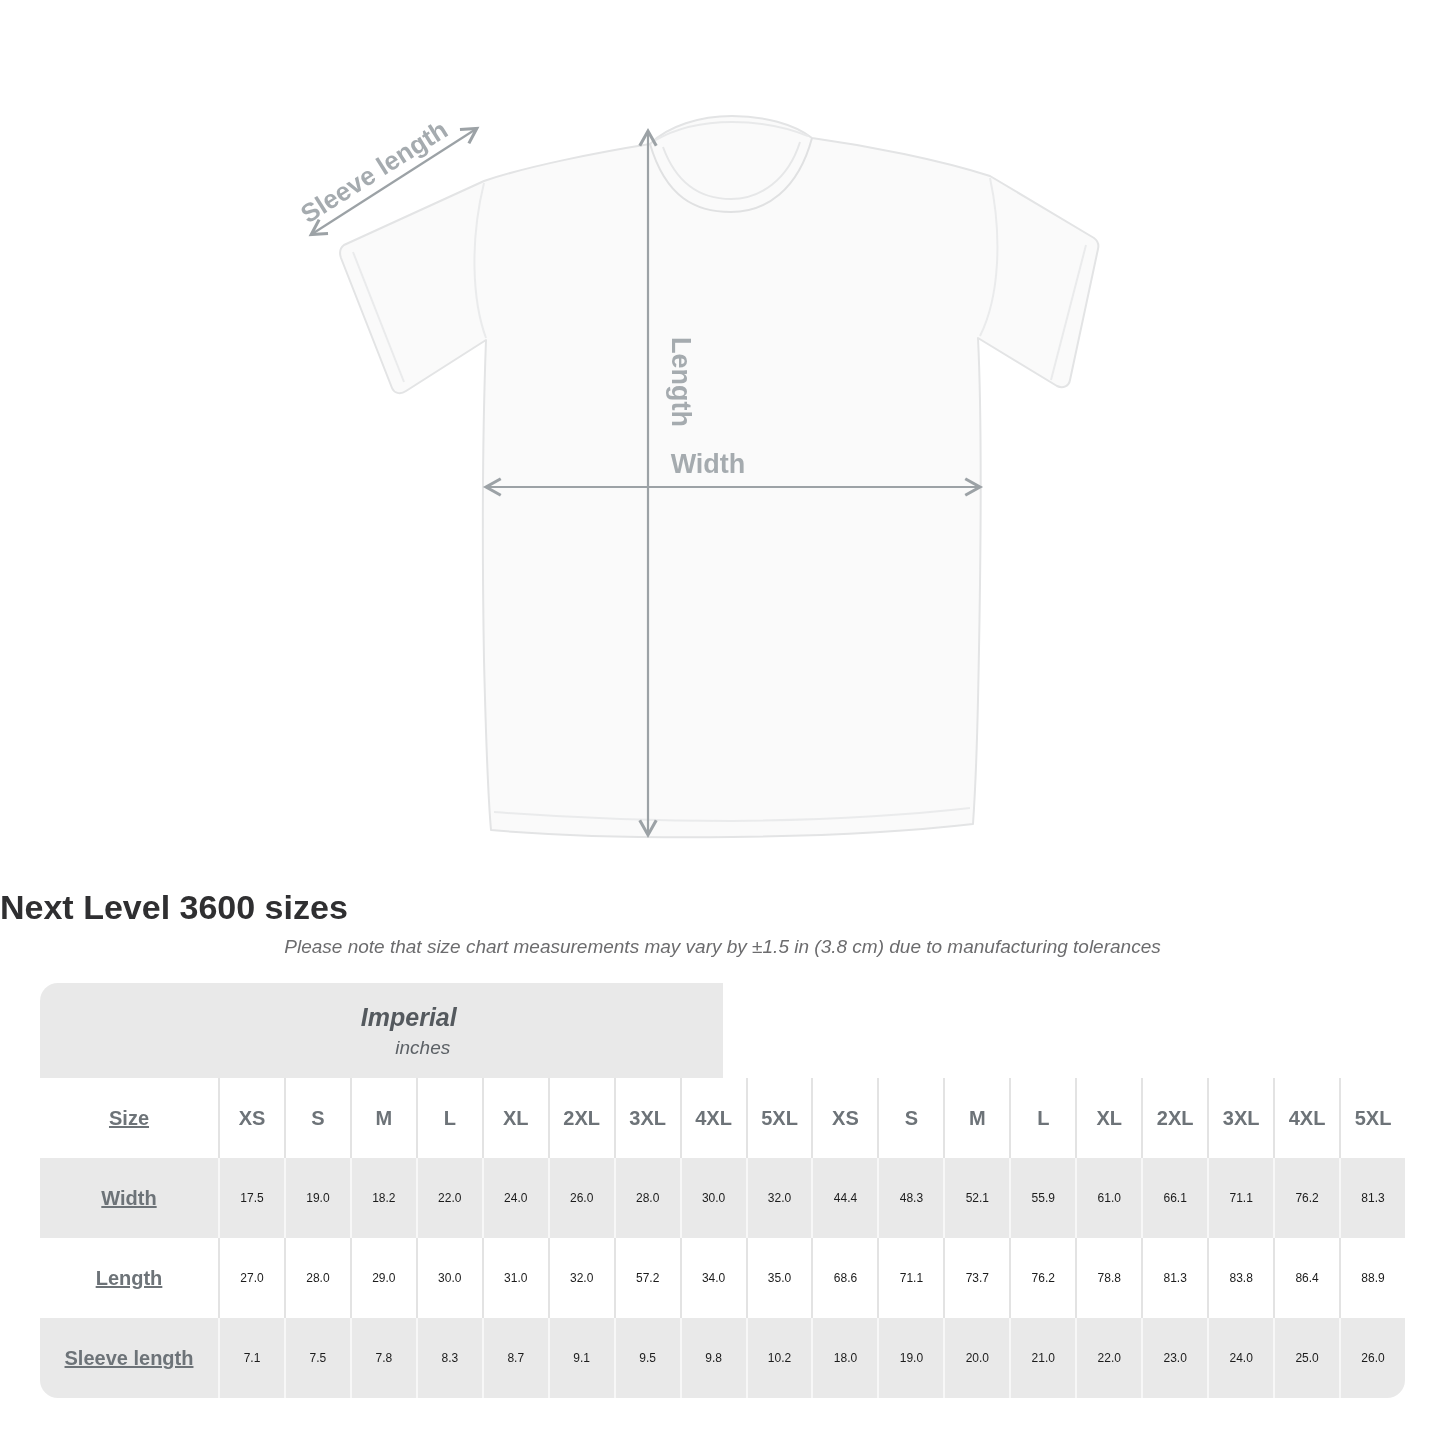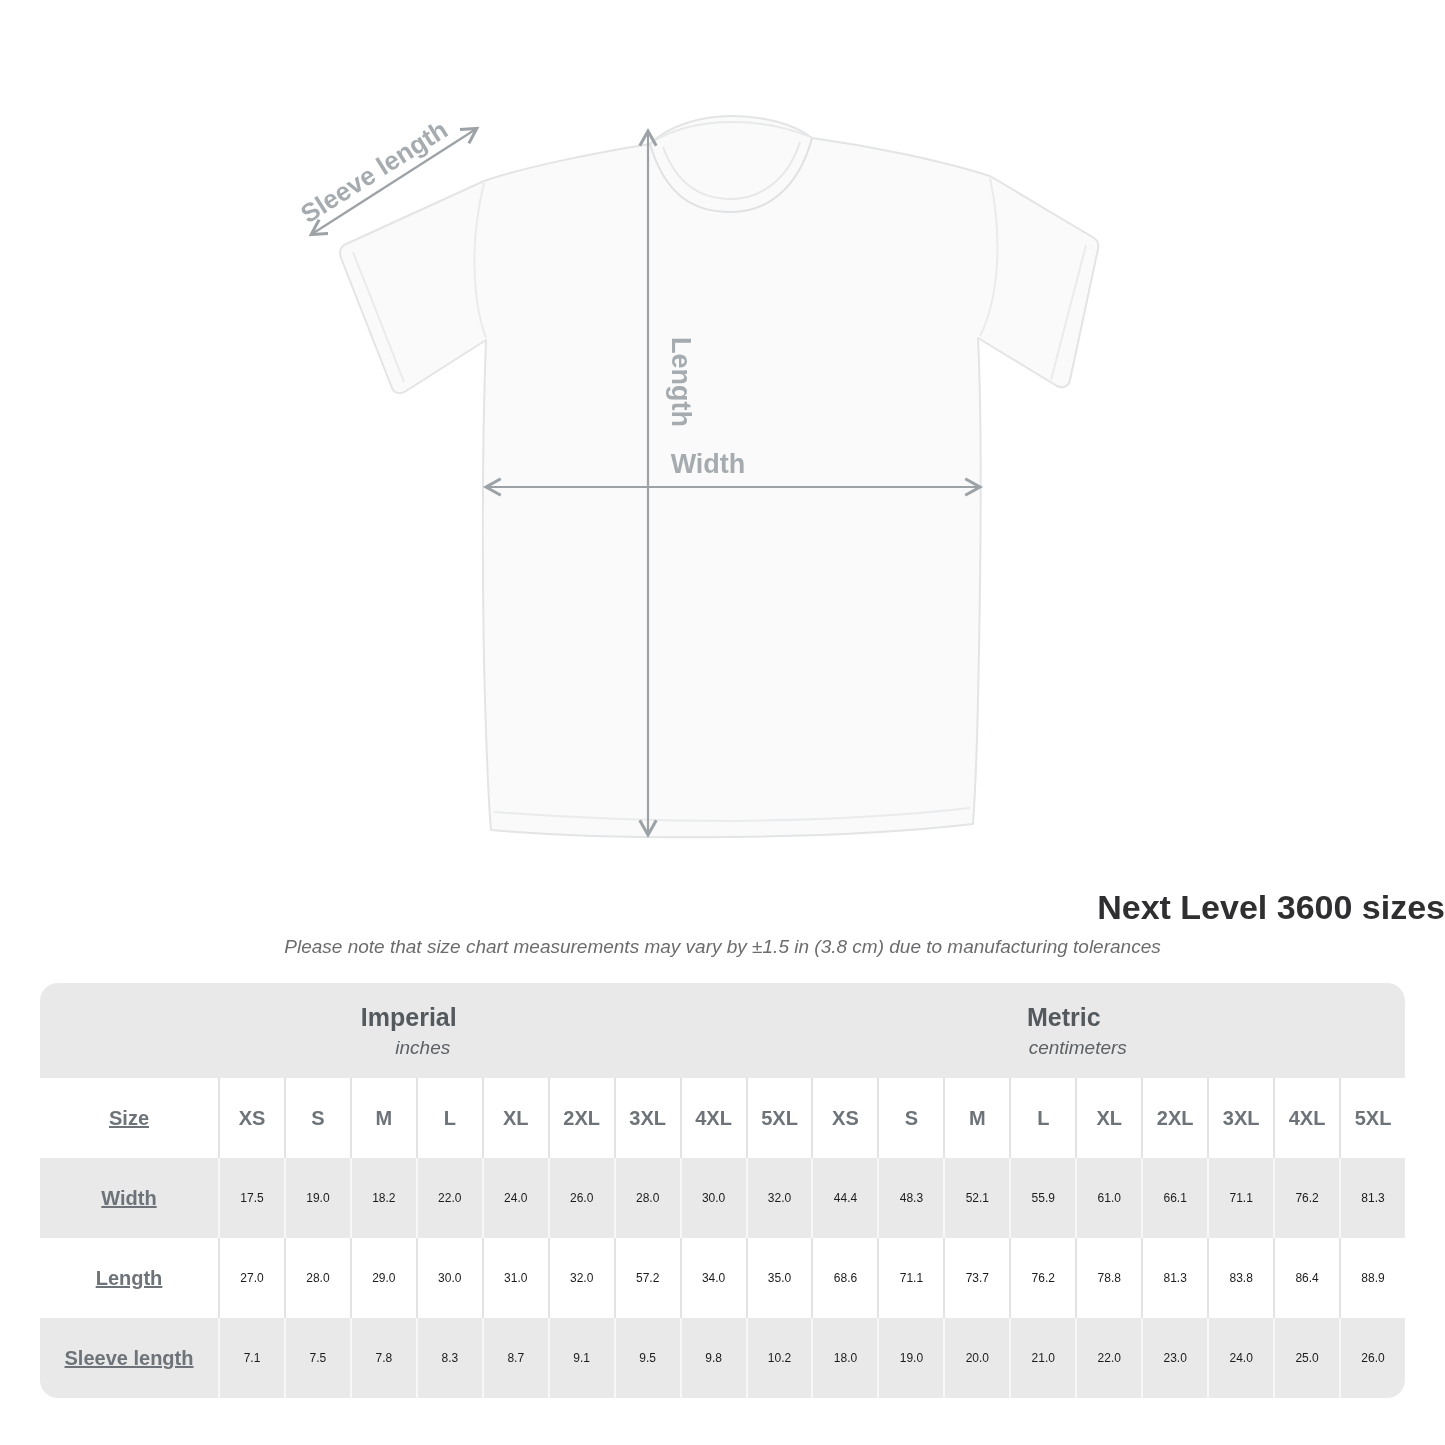--- a/index.html
+++ b/index.html
@@ -5,33 +5,33 @@
   html,body{margin:0;padding:0;background:#fff;}
   .page{position:relative;width:1445px;height:1445px;background:#ffffff;overflow:hidden;
         font-family:"Liberation Sans",sans-serif;}
 
   
   .diagram{position:absolute;top:0;left:0;width:1445px;height:878px;}
   .diagram svg{display:block;}
   .measure-label{fill:#a5abaf;font-weight:bold;font-family:"Liberation Sans",sans-serif;}
 
   
-  .page-title{position:absolute;top:890px;left:0;width:100%;text-align:right;
+  .page-title{position:absolute;top:890px;left:0;width:100%;text-align:left;
               font-size:34px;line-height:1;font-weight:bold;color:#2f2f31;}
   .page-sub{position:absolute;top:936px;left:0;width:100%;text-align:center;
             font-size:19px;line-height:1.2;font-style:italic;color:#6c6c6e;}
 
   
   .sizetable{position:absolute;left:40px;top:983px;width:1365px;border-radius:18px;overflow:hidden;}
   .trow{display:grid;grid-template-columns:178px repeat(18,1fr);}
   .trow>div{display:flex;align-items:center;justify-content:center;min-width:0;}
   .band-row{height:95px;grid-template-columns:1fr 1fr;}
   .band-row>div{background:#e9e9e9;flex-direction:column;}
   .band-imperial{padding-left:55px;}
-  .band-title{font-size:25px;font-weight:bold;color:#54595e;line-height:1;}
+  .band-title{font-size:25px;font-weight:bold;font-style:italic;color:#54595e;line-height:1;}
   .band-sub{font-size:19px;font-style:italic;color:#5c6166;margin-top:8px;line-height:1;margin-left:28px;}
   .size-row,.data-row{height:80px;}
   .row-white{--sep:#e3e3e3;background:#ffffff;}
   .row-gray{--sep:#f7f7f7;background:#e9e9e9;}
   .size-row>div+div,.data-row>div+div{border-left:2px solid var(--sep);}
   .rlabel{color:#6d7378;font-weight:bold;font-size:20px;text-decoration:underline;}
   .chead{color:#6d7378;font-weight:bold;font-size:20px;}
   .val{color:#1c1c1c;font-size:12px;}
 </style>
 </head>
@@ -92,24 +92,20 @@
 
   <div class="page-title">Next Level 3600 sizes</div>
   <div class="page-sub">Please note that size chart measurements may vary by ±1.5 in (3.8 cm) due to manufacturing tolerances</div>
 
   <div class="sizetable">
 
     <div class="trow band-row">
       <div class="band-imperial">
         <div class="band-title">Imperial</div>
         <div class="band-sub">inches</div>
-      </div>
-      <div class="band-metric">
-        <div class="band-title">Metric</div>
-        <div class="band-sub">centimeters</div>
       </div>
     </div>
 
     <div class="trow size-row row-white">
       <div class="rlabel">Size</div>
       <div class="chead">XS</div>
       <div class="chead">S</div>
       <div class="chead">M</div>
       <div class="chead">L</div>
       <div class="chead">XL</div>

